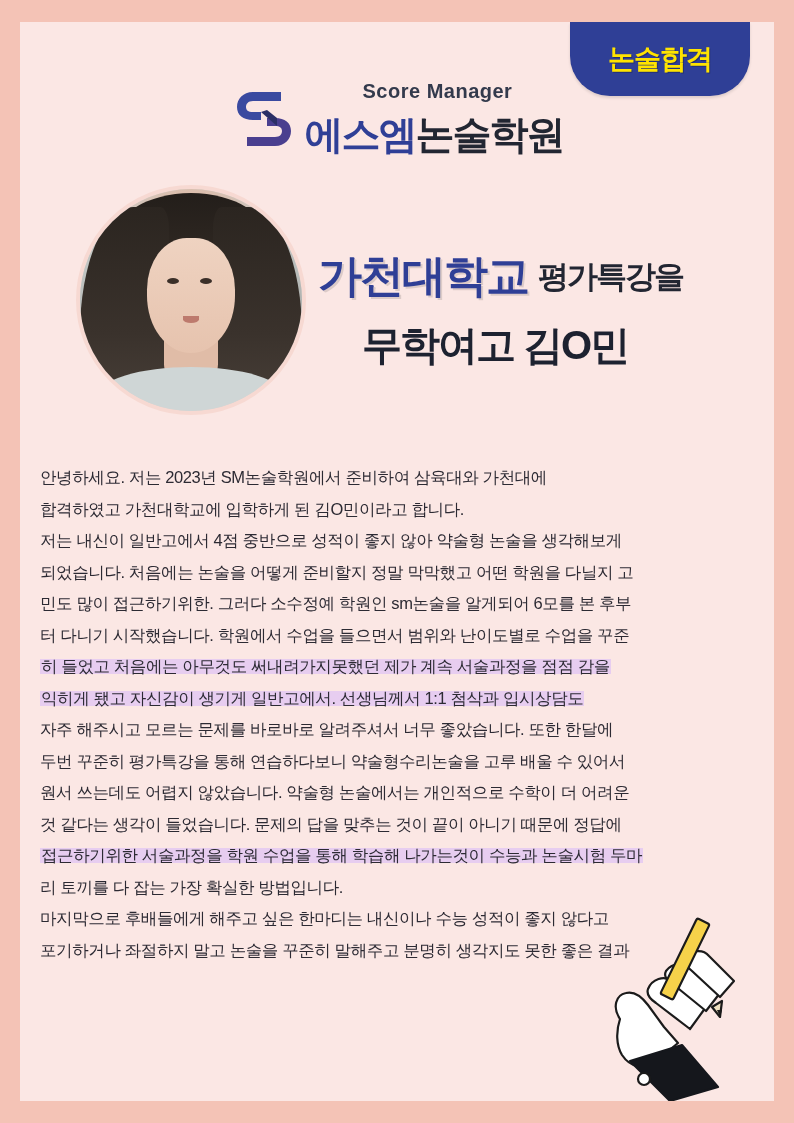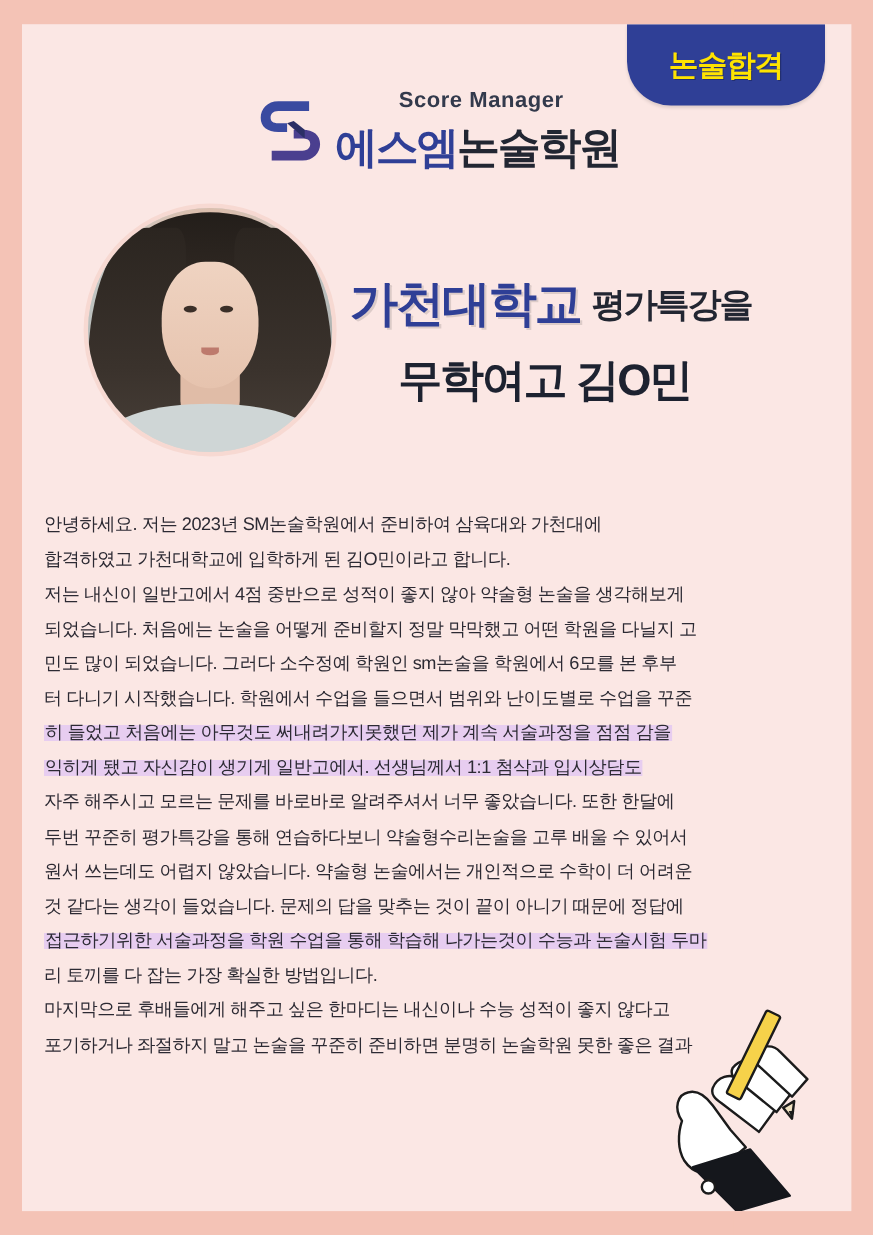--- a/index.html
+++ b/index.html
@@ -294,32 +294,32 @@
         </div>
         <div class="head-line2">무학여고 김O민</div>
       </div>
     </div>
 
     <div class="body-text">
         <p>안녕하세요. 저는 2023년 SM논술학원에서 준비하여 삼육대와 가천대에</p>
         <p>합격하였고 가천대학교에 입학하게 된 김O민이라고 합니다.</p>
         <p>저는 내신이 일반고에서 4점 중반으로 성적이 좋지 않아 약술형 논술을 생각해보게</p>
         <p>되었습니다. 처음에는 논술을 어떻게 준비할지 정말 막막했고 어떤 학원을 다닐지 고</p>
-        <p>민도 많이 되었습니다. 그러다 소수정예 학원인 sm논술을 학원에서 6모를 본 후부</p>
+        <p>민도 많이 접근하기위한. 그러다 소수정예 학원인 sm논술을 알게되어 6모를 본 후부</p>
         <p>터 다니기 시작했습니다. 학원에서 수업을 들으면서 범위와 난이도별로 수업을 꾸준</p>
         <p><span class="hl">히 들었고 처음에는 아무것도 써내려가지못했던 제가 계속 서술과정을 점점 감을</span></p>
         <p><span class="hl">익히게 됐고 자신감이 생기게 일반고에서. 선생님께서 1:1 첨삭과 입시상담도</span></p>
         <p>자주 해주시고 모르는 문제를 바로바로 알려주셔서 너무 좋았습니다. 또한 한달에</p>
         <p>두번 꾸준히 평가특강을 통해 연습하다보니 약술형수리논술을 고루 배울 수 있어서</p>
         <p>원서 쓰는데도 어렵지 않았습니다. 약술형 논술에서는 개인적으로 수학이 더 어려운</p>
         <p>것 같다는 생각이 들었습니다. 문제의 답을 맞추는 것이 끝이 아니기 때문에 정답에</p>
         <p><span class="hl">접근하기위한 서술과정을 학원 수업을 통해 학습해 나가는것이 수능과 논술시험 두마</span></p>
         <p>리 토끼를 다 잡는 가장 확실한 방법입니다.</p>
         <p>마지막으로 후배들에게 해주고 싶은 한마디는 내신이나 수능 성적이 좋지 않다고</p>
-        <p>포기하거나 좌절하지 말고  논술을 꾸준히 준비하면 분명히 논술학원 못한 좋은 결과</p>
+        <p>포기하거나 좌절하지 말고  논술을 꾸준히 말해주고 분명히 생각지도 못한 좋은 결과</p>
       </div>
 
     <div class="hand">
       <svg width="170" height="190" viewBox="0 0 170 190" aria-hidden="true">
         <g fill="#ffffff" stroke="#1b1b1b" stroke-width="2.2" stroke-linejoin="round" stroke-linecap="round">
           <path d="M34 108 C26 96 30 84 40 82 C48 80 56 86 62 94 L78 116 L92 132 L70 150 C58 160 44 156 36 144 C30 134 30 120 34 108 Z"></path>
           <path d="M62 78 C66 68 78 64 86 70 L120 96 L104 118 L70 92 C64 88 60 84 62 78 Z"></path>
           <path d="M80 60 C86 52 98 50 105 57 L134 82 L120 100 L88 74 C82 70 77 66 80 60 Z"></path>
           <path d="M100 46 C106 39 117 38 123 45 L148 70 L134 86 L106 60 C100 55 97 51 100 46 Z"></path>
           <path d="M44 150 L96 134 L132 176 L84 190 Z" fill="#15171c" stroke="#15171c"></path>

